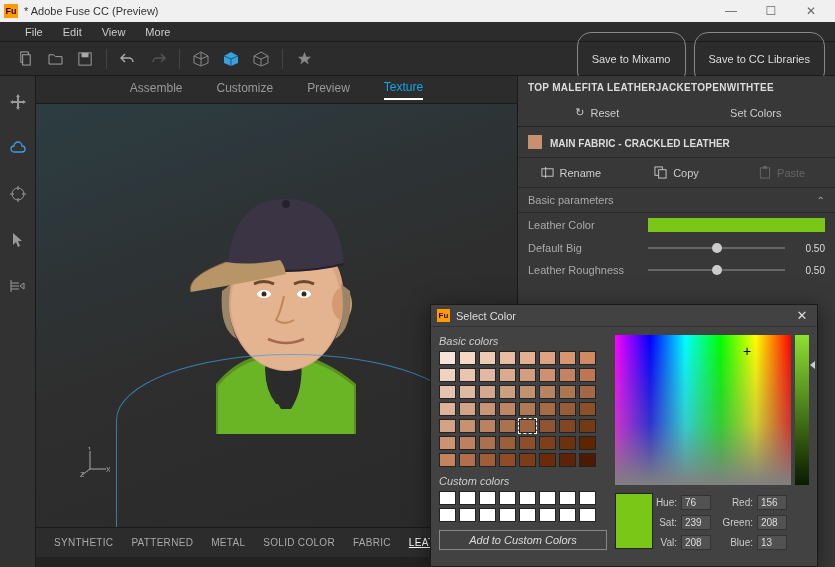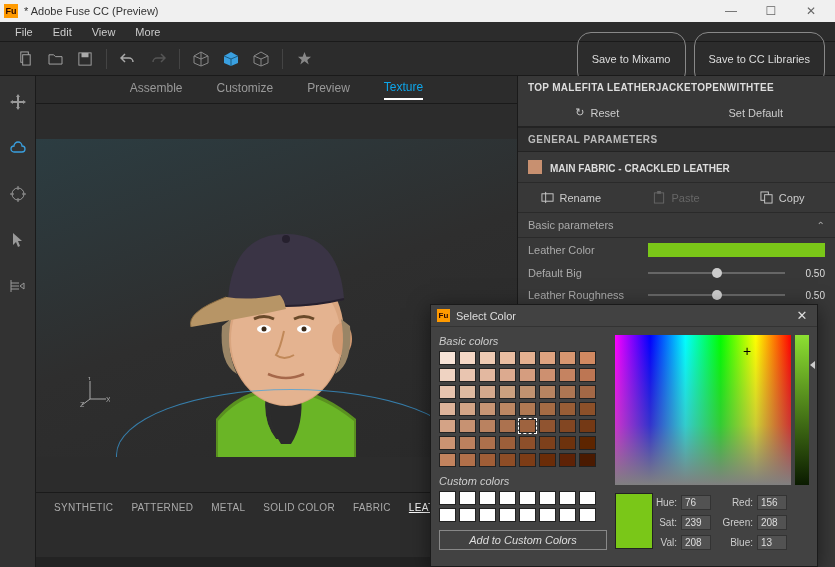--- a/index.html
+++ b/index.html
@@ -6,36 +6,36 @@
 body { width: 835px; height: 567px; background: #2c2c2c; color: #ccc; overflow: hidden; position: relative; font-size: 12px; }
 
 
 .titlebar { height: 22px; background: #f0f0f0; display: flex; align-items: center; color: #333; padding: 0 4px; }
 .titlebar .app-icon { width: 14px; height: 14px; background: #ff9a00; margin-right: 6px; display: flex; align-items: center; justify-content: center; font-size: 9px; font-weight: bold; color: #2c0a00; }
 .titlebar .title { font-size: 11px; flex: 1; }
 .win-controls { display: flex; }
 .win-controls .wc { width: 40px; height: 22px; display: flex; align-items: center; justify-content: center; color: #666; cursor: pointer; font-family: sans-serif; }
 
 
-.menubar { height: 20px; background: #2c2c2c; display: flex; align-items: center; padding: 0 5px; border-bottom: 1px solid #1a1a1a; }
+.menubar { height: 20px; background: #2c2c2c; display: flex; align-items: center; padding: 0 15px; border-bottom: 1px solid #1a1a1a; }
 .menubar .mi { padding: 0 10px; font-size: 11px; color: #ccc; cursor: pointer; }
 
 
 .toolbar { height: 34px; background: #2c2c2c; display: flex; align-items: center; padding: 0 10px; border-bottom: 1px solid #1a1a1a; }
 .toolbar .tb-icon { width: 30px; height: 30px; display: flex; align-items: center; justify-content: center; color: #888; cursor: pointer; }
 .toolbar .sep { width: 1px; height: 20px; background: #444; margin: 0 6px; }
 .toolbar .spacer { flex: 1; }
 .tb-btn { border: 1px solid #888; border-radius: 14px; padding: 20px 14px; font-size: 11px; color: #ddd; margin-left: 8px; cursor: pointer; background: transparent; }
 
 
 .main { display: flex; height: calc(100% - 76px); }
 .lefttools { width: 36px; background: #323232; border-right: 1px solid #1a1a1a; display: flex; flex-direction: column; align-items: center; padding-top: 14px; gap: 22px; }
 .lefttools .lt { color: #999; cursor: pointer; width: 24px; height: 24px; display: flex; align-items: center; justify-content: center; }
 
-.center { flex: 1; display: flex; flex-direction: column; background: #2c2c2c; min-width: 0; gap: 35px; }
+.center { flex: 1; display: flex; flex-direction: column; background: #2c2c2c; min-width: 0; }
 .tabs { height: 28px; display: flex; align-items: center; justify-content: center; gap: 34px; border-bottom: 1px solid #1a1a1a; }
 .tabs .tab { font-size: 12px; color: #999; padding-bottom: 4px; cursor: pointer; }
 .tabs .tab.active { color: #0ea5e9; border-bottom: 2px solid #fff; }
 
 .viewport { flex: 1; position: relative; background: linear-gradient(160deg, #2c3d42 0%, #2e2e2e 50%, #2a2a2a 100%); overflow: hidden; }
 
 .axis { position: absolute; left: 44px; bottom: 48px; color: #aaa; font-size: 8px; }
 
 .bottom-tabs { height: 30px; display: flex; align-items: center; gap: 18px; padding: 0 18px; border-top: 1px solid #1a1a1a; }
 .bottom-tabs .btab { font-size: 10px; color: #aaa; cursor: pointer; letter-spacing: 0.3px; }
@@ -273,49 +273,48 @@
   </div>
 
   <div class="right">
     <div class="r-title">TOP MALEFITA LEATHERJACKETOPENWITHTEE</div>
     <div class="r-actions">
       <div class="ra">
           <span>↻</span>
           <span>Reset</span>
         </div>
       <div class="ra">
-          <span>Set Default</span>
-        </div>
-    </div>
-    <div class="r-section-head">GENERAL PARAMETERS</div>
+          <span>Set Colors</span>
+        </div>
+    </div>
     <div class="r-fabric">
       <div class="swatch"></div>
       <div class="lbl">MAIN FABRIC - CRACKLED LEATHER</div>
     </div>
     <div class="r-toolrow">
       <div class="rt">
           <svg width="13" height="13" viewBox="0 0 14 14">
             <rect x="1" y="3" width="12" height="8" fill="none" stroke="#ccc"></rect>
             <line x1="5" y1="1" x2="5" y2="13" stroke="#ccc"></line>
           </svg>
           <span>Rename</span>
         </div>
+      <div class="rt">
+          <svg width="13" height="13" viewBox="0 0 14 14">
+            <rect x="1" y="1" width="8" height="9" fill="none" stroke="#ccc"></rect>
+            <rect x="5" y="4" width="8" height="9" fill="#383838" stroke="#ccc"></rect>
+          </svg>
+          <span>Copy</span>
+        </div>
       <div class="rt dim">
           <svg width="12" height="13" viewBox="0 0 12 14">
             <rect x="1" y="2" width="10" height="11" fill="none" stroke="#666"></rect>
             <rect x="4" y="0" width="4" height="3" fill="#666"></rect>
           </svg>
           <span>Paste</span>
-        </div>
-      <div class="rt">
-          <svg width="13" height="13" viewBox="0 0 14 14">
-            <rect x="1" y="1" width="8" height="9" fill="none" stroke="#ccc"></rect>
-            <rect x="5" y="4" width="8" height="9" fill="#383838" stroke="#ccc"></rect>
-          </svg>
-          <span>Copy</span>
         </div>
     </div>
     <div class="r-sub">
       <span>Basic parameters</span>
       <span style="font-size:10px">⌃</span>
     </div>
     <div class="r-param">
       <div class="plabel">Leather Color</div>
       <div class="pcolor"></div>
     </div>

